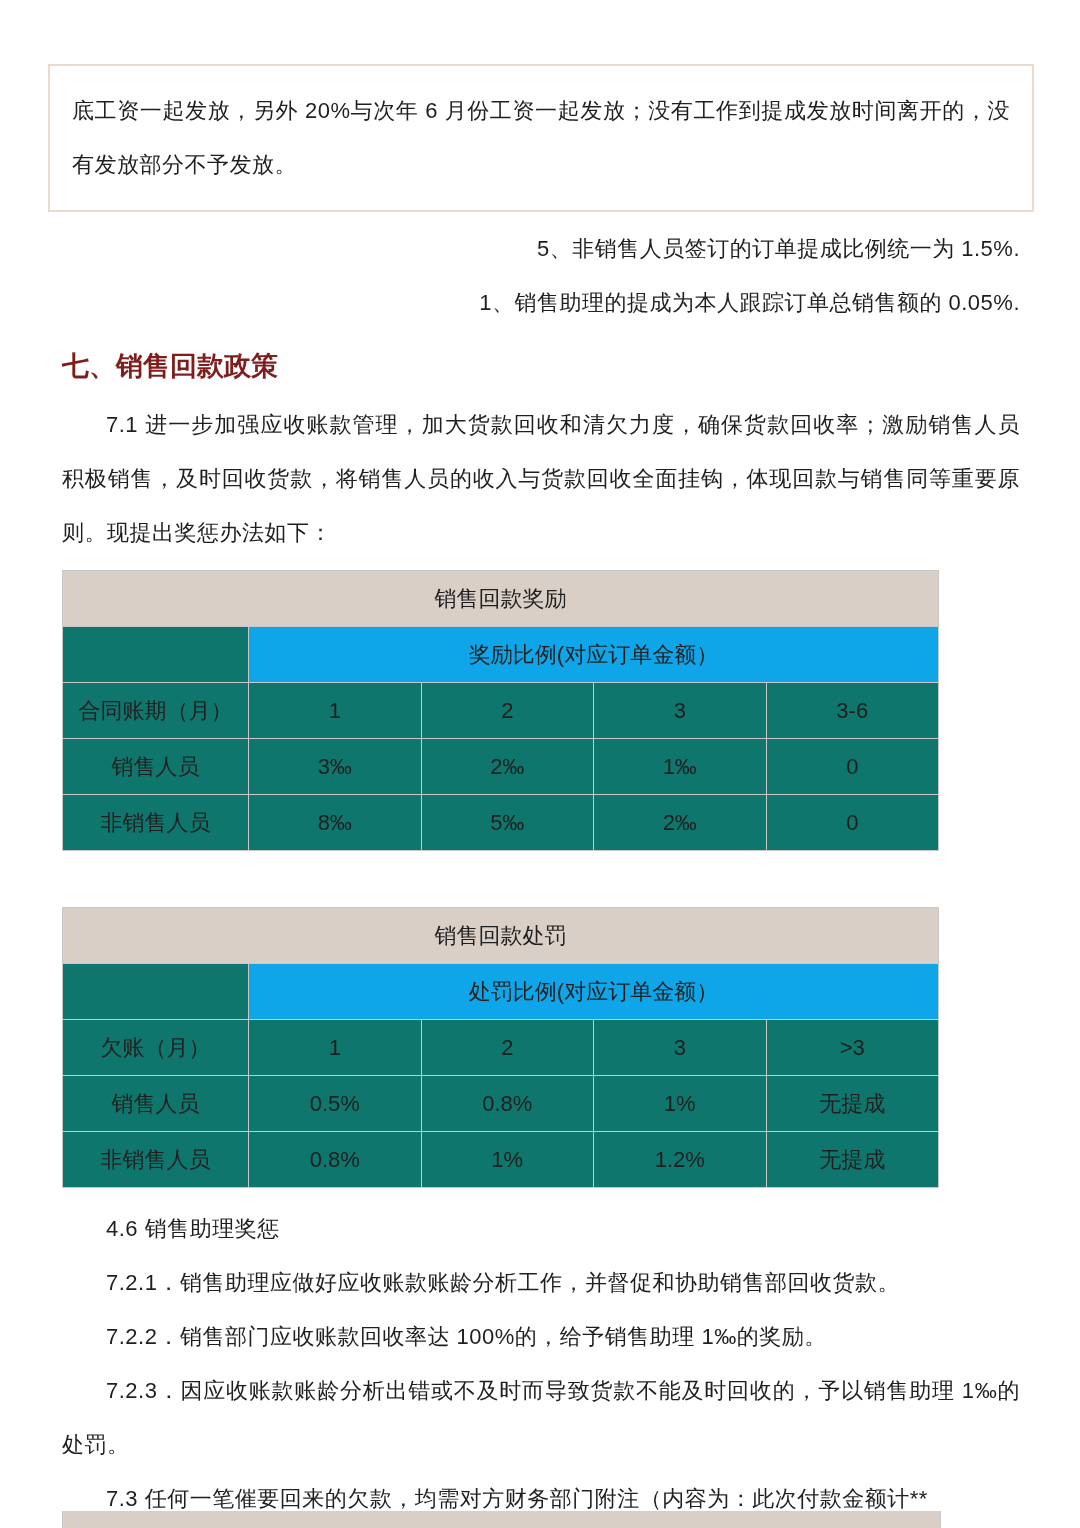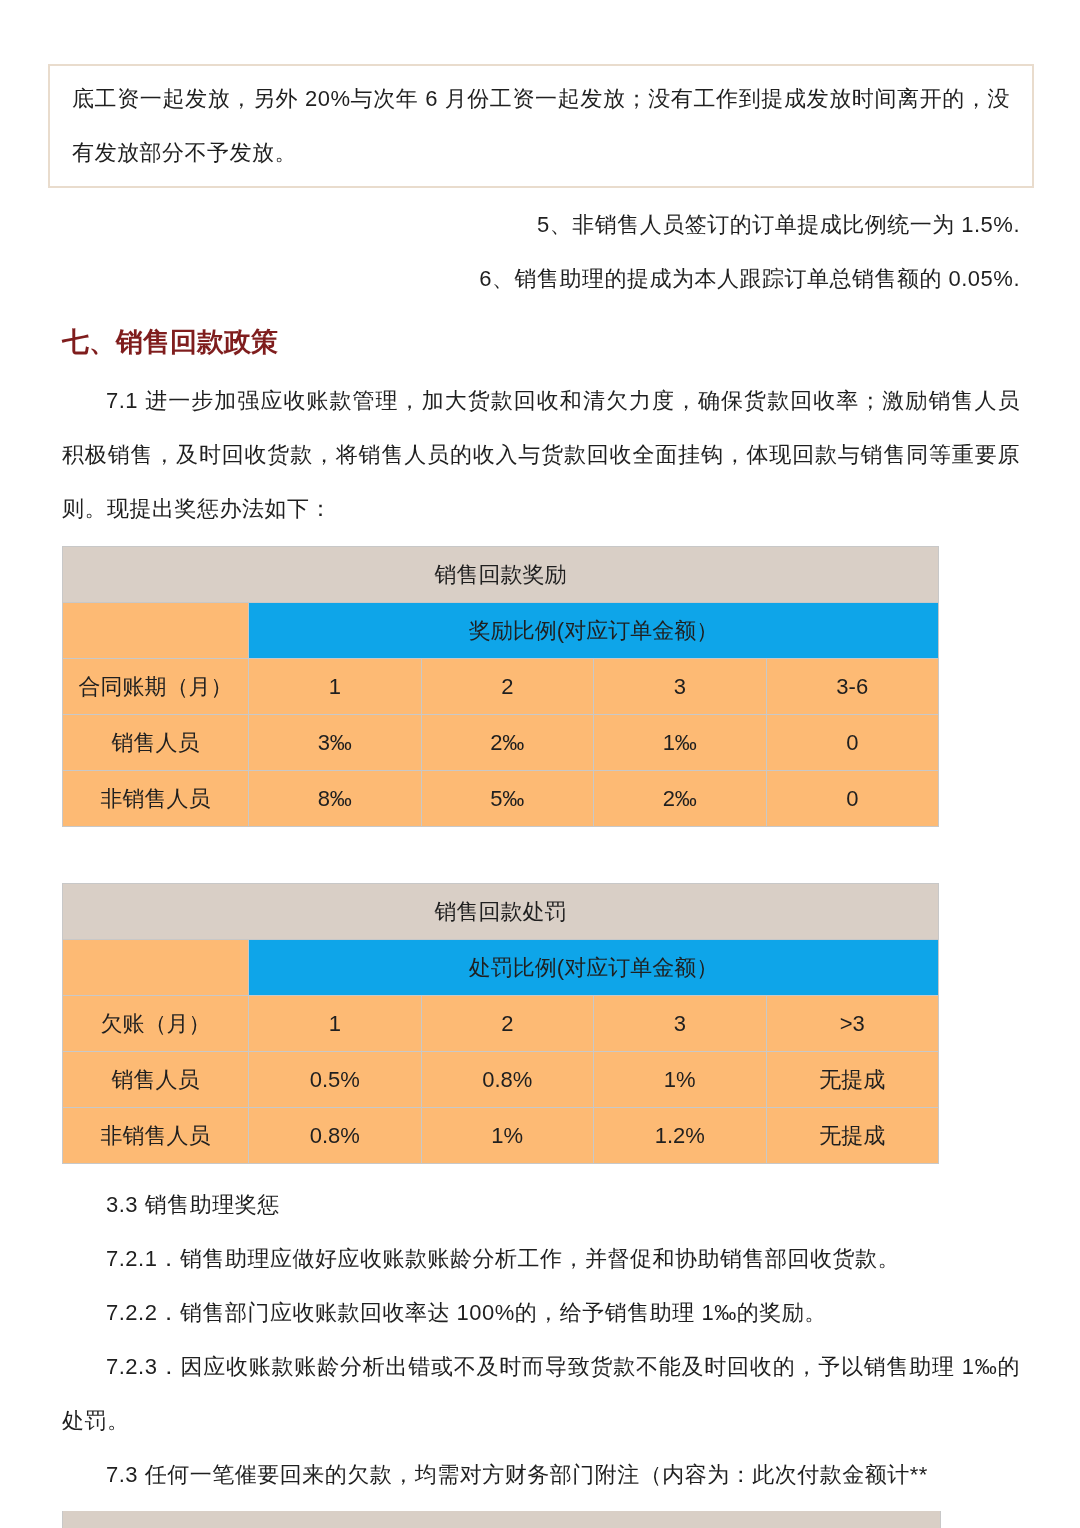--- a/index.html
+++ b/index.html
@@ -21,21 +21,21 @@
   p {
     margin: 0;
     font-size: 22px;
     line-height: 54px;
     text-align: justify;
     letter-spacing: 0.5px;
   }
   .note-box {
     border: 2px solid #e9dccd;
     margin: 0 -14px 10px -14px;
-    padding: 6px 22px;
+    padding: 18px 22px;
   }
   .list-item {
     padding-left: 52px;
     text-align: right;
   }
   .section-heading {
     font-size: 27px;
     font-weight: bold;
     margin: 14px 0 10px 0;
     line-height: 44px;
@@ -53,21 +53,21 @@
   .policy-table.second {
     margin-top: 56px;
   }
   .policy-table td {
     border: 1px solid #c8c8c8;
     height: 55px;
     text-align: center;
     vertical-align: middle;
     font-size: 22px;
     padding: 0 6px;
-    background: #fdba74;
+    background: #0f766e;
   }
   .policy-table td.t-title {
     background: #d9cfc6;
   }
   .policy-table td.t-sub {
     background: #0ea5e9;
   }
   col.c0 { width: 186px; }
   .after-tables {
     margin-top: 14px;
@@ -86,21 +86,21 @@
 </head>
 <body>
 
 <div class="page">
 
   <div class="note-box">
     <p>底工资一起发放，另外 20%与次年 6 月份工资一起发放；没有工作到提成发放时间离开的，没有发放部分不予发放。</p>
   </div>
 
   <p class="list-item">5、非销售人员签订的订单提成比例统一为 1.5%.</p>
-  <p class="list-item">6、销售助理的提成为本人跟踪订单总销售额的 0.05%.</p>
+  <p class="list-item">1、销售助理的提成为本人跟踪订单总销售额的 0.05%.</p>
 
   <h2 class="section-heading">七、销售回款政策</h2>
 
   <p class="para-indent">7.1 进一步加强应收账款管理，加大货款回收和清欠力度，确保货款回收率；激励销售人员积极销售，及时回收货款，将销售人员的收入与货款回收全面挂钩，体现回款与销售同等重要原则。现提出奖惩办法如下：</p>
 
   <table class="policy-table">
     <colgroup>
         <col class="c0">
         <col>
         <col>
@@ -173,21 +173,21 @@
         <td>非销售人员</td>
         <td>0.8%</td>
         <td>1%</td>
         <td>1.2%</td>
         <td>无提成</td>
       </tr>
     </tbody>
   </table>
 
   <div class="after-tables">
-    <p class="para-indent">3.3 销售助理奖惩</p>
+    <p class="para-indent">4.6 销售助理奖惩</p>
     <p class="para-indent">7.2.1．销售助理应做好应收账款账龄分析工作，并督促和协助销售部回收货款。</p>
     <p class="para-indent">7.2.2．销售部门应收账款回收率达 100%的，给予销售助理 1‰的奖励。</p>
     <p class="para-indent">7.2.3．因应收账款账龄分析出错或不及时而导致货款不能及时回收的，予以销售助理 1‰的处罚。</p>
     <p class="para-indent">7.3 任何一笔催要回来的欠款，均需对方财务部门附注（内容为：此次付款金额计**</p>
   </div>
 
 </div>
 
 <div class="partial-header"></div>
 

